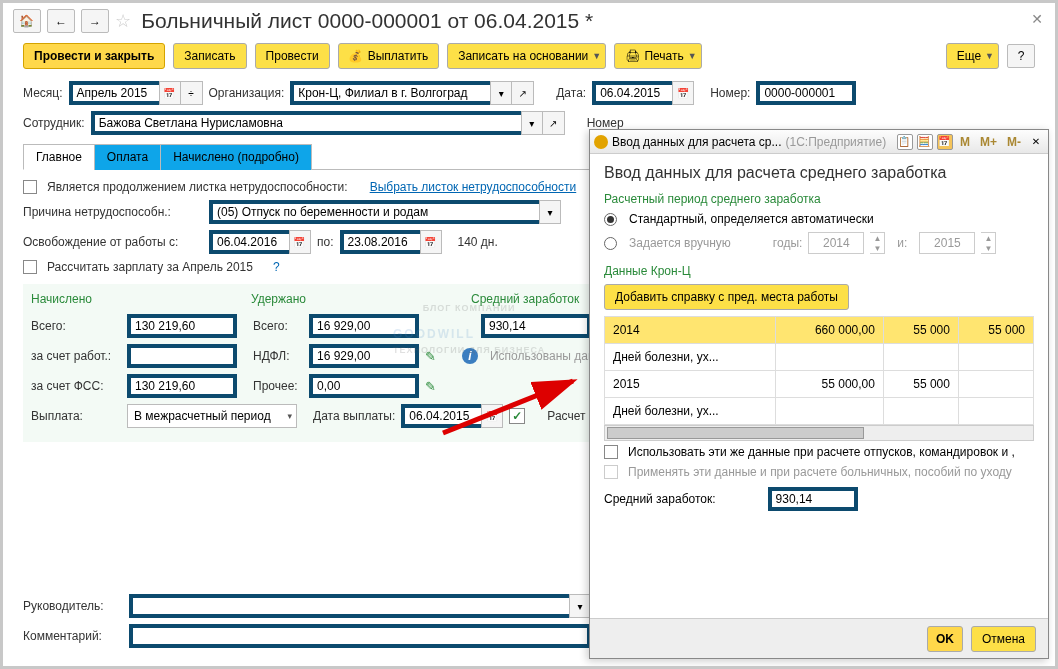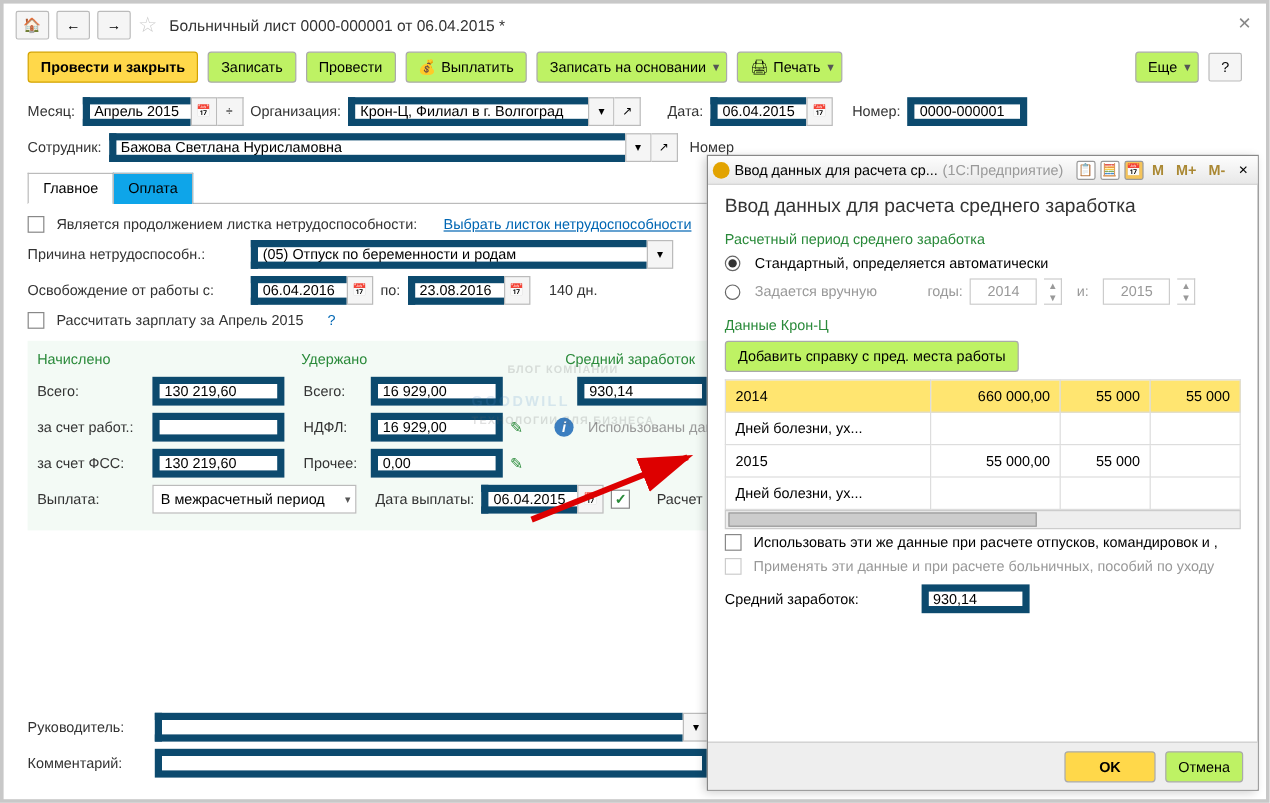--- a/index.html
+++ b/index.html
@@ -1,31 +1,31 @@
 <!DOCTYPE html>
 <html><head>
 <meta charset="utf-8">
 <style>
 * { box-sizing: border-box; margin: 0; padding: 0; font-family: Arial, sans-serif; font-size: 12px; }
 body { background: #fff; width: 1058px; height: 669px; position: relative; overflow: hidden; border: 3px solid #c8c8c8; }
 .topbar { display: flex; align-items: center; padding: 6px 10px; gap: 6px; }
 .icon-btn { width: 28px; height: 24px; border: 1px solid #bbb; background: #f5f5f5; display: flex; align-items: center; justify-content: center; cursor: pointer; border-radius: 2px; }
-.title { font-size: 13px; font-weight: normal; color: #333; margin-left: 4px; }
+.title { font-size: 21px; font-weight: normal; color: #333; margin-left: 4px; }
 .star { color: #ccc; font-size: 18px; }
 .close-x { position: absolute; right: 12px; top: 8px; color: #888; font-size: 14px; cursor: pointer; }
 .toolbar { display: flex; align-items: center; padding: 4px 20px 8px; gap: 8px; }
-.btn { height: 26px; border: 1px solid #aaa; background: #bef264; padding: 0 10px; display: flex; align-items: center; gap: 4px; cursor: pointer; border-radius: 3px; white-space: nowrap; }
+.btn { height: 26px; border: 1px solid #aaa; background: #fde047; padding: 0 10px; display: flex; align-items: center; gap: 4px; cursor: pointer; border-radius: 3px; white-space: nowrap; }
 .btn.primary { background: #ffd84a; border-color: #d4a300; font-weight: bold; }
 .btn.split { padding-right: 4px; }
 .caret { font-size: 9px; color: #555; }
 .flex-spacer { flex: 1; }
 .form-body { padding: 4px 20px; }
 .frow { display: flex; align-items: center; gap: 6px; margin-bottom: 6px; }
 .lbl { color: #333; white-space: nowrap; }
-.input { height: 24px; border: 6px solid #0c4a6e; padding: 0 4px; background: #fff; display: flex; align-items: center; }
+.input { height: 24px; border: 4px solid #0c4a6e; padding: 0 4px; background: #fff; display: flex; align-items: center; }
 .input-grp { display: flex; }
 .input-grp .input { border-right: none; }
 .input-grp .mini { width: 22px; height: 24px; border: 1px solid #bbb; background: #f5f5f5; display:flex; align-items:center; justify-content:center; font-size:10px; cursor:pointer; }
 .input-grp .mini + .mini { border-left: none; }
 .tabs { display: flex; border-bottom: 1px solid #bbb; margin: 8px 0 10px; }
 .tab { padding: 5px 12px; border: 1px solid #bbb; border-bottom: none; background: #0ea5e9; margin-right: -1px; cursor: pointer; position: relative; top: 1px; }
 .tab.active { background: #fff; border-bottom: 1px solid #fff; }
 .chk { width: 14px; height: 14px; border: 1px solid #888; background: #fff; margin-right: 4px; }
 .link { color: #0066b3; text-decoration: underline; cursor: pointer; }
 .summary-area { background: #f3faf5; padding: 8px; margin-top: 10px; }
@@ -52,21 +52,21 @@
 .stepper { display:inline-flex; flex-direction:column; border:1px solid #ccc; border-left:none; height:22px; }
 .stepper span { height:11px; width:14px; font-size:8px; display:flex; align-items:center; justify-content:center; color:#999; cursor:pointer; }
 .data-table { border:1px solid #bbb; border-collapse:collapse; width:100%; margin-top:6px; }
 .data-table th, .data-table td { border:1px solid #ddd; padding:6px 8px; text-align:right; font-weight:normal; }
 .data-table th { text-align:center; background:#f5f5f5; }
 .data-table td.left { text-align:left; }
 .data-table tr.sel td { background:#ffe570; }
 .scroll-x { height:16px; background:#eee; border:1px solid #ccc; margin-top:0; display:flex; align-items:center; position:relative; }
 .scroll-x .thumb { height:12px; background:#ccc; border:1px solid #999; width:60%; margin-left:2px; }
 .bottom-bar { position:absolute; bottom:0; left:0; right:0; height:40px; background:#eee; border-top:1px solid #ccc; display:flex; align-items:center; justify-content:flex-end; gap:8px; padding:0 12px; }
-.btn.ok { background:#ffd84a; font-weight:bold; padding:0 28px; }
+.btn.ok { background:#ffd84a; font-weight:bold; padding:0 8px; }
 .gray-text{color:#999;}
 
 .arrow-svg { position:absolute; left:430px; top:370px; pointer-events:none; z-index:5; }
 .watermark { position:absolute; left:390px; top:300px; color:rgba(80,140,200,0.18); font-size:28px; font-weight:bold; letter-spacing:2px; pointer-events:none; }
 .watermark small{ display:block; font-size:9px; letter-spacing:1px; color:rgba(100,100,100,0.2); text-align:center;}
 </style>
 </head>
 <body>
 
 <div class="topbar">
@@ -127,26 +127,27 @@
     <div class="input" style="width:100px">0000-000001</div>
   </div>
 
   <div class="frow">
     <span class="lbl">Сотрудник:</span>
     <div class="input-grp" style="flex:0 0 auto;">
       <div class="input" style="width:430px">Бажова Светлана Нурисламовна</div>
       <div class="mini">▾</div>
       <div class="mini">↗</div>
     </div>
-    <span class="lbl" style="margin-left:4px">Номер</span>
+    <span class="lbl" style="margin-left:16px">Номер</span>
   </div>
 
   <div class="tabs">
     <div class="tab active">Главное</div>
     <div class="tab">Оплата</div>
+    <div class="tab">Начислено (подробно)</div>
   </div>
 
   <div class="frow">
     <div class="chk"></div>
     <span class="lbl">Является продолжением листка нетрудоспособности:</span>
     <span style="width:10px"></span>
     <span class="link">Выбрать листок нетрудоспособности</span>
   </div>
 
   <div class="frow">

